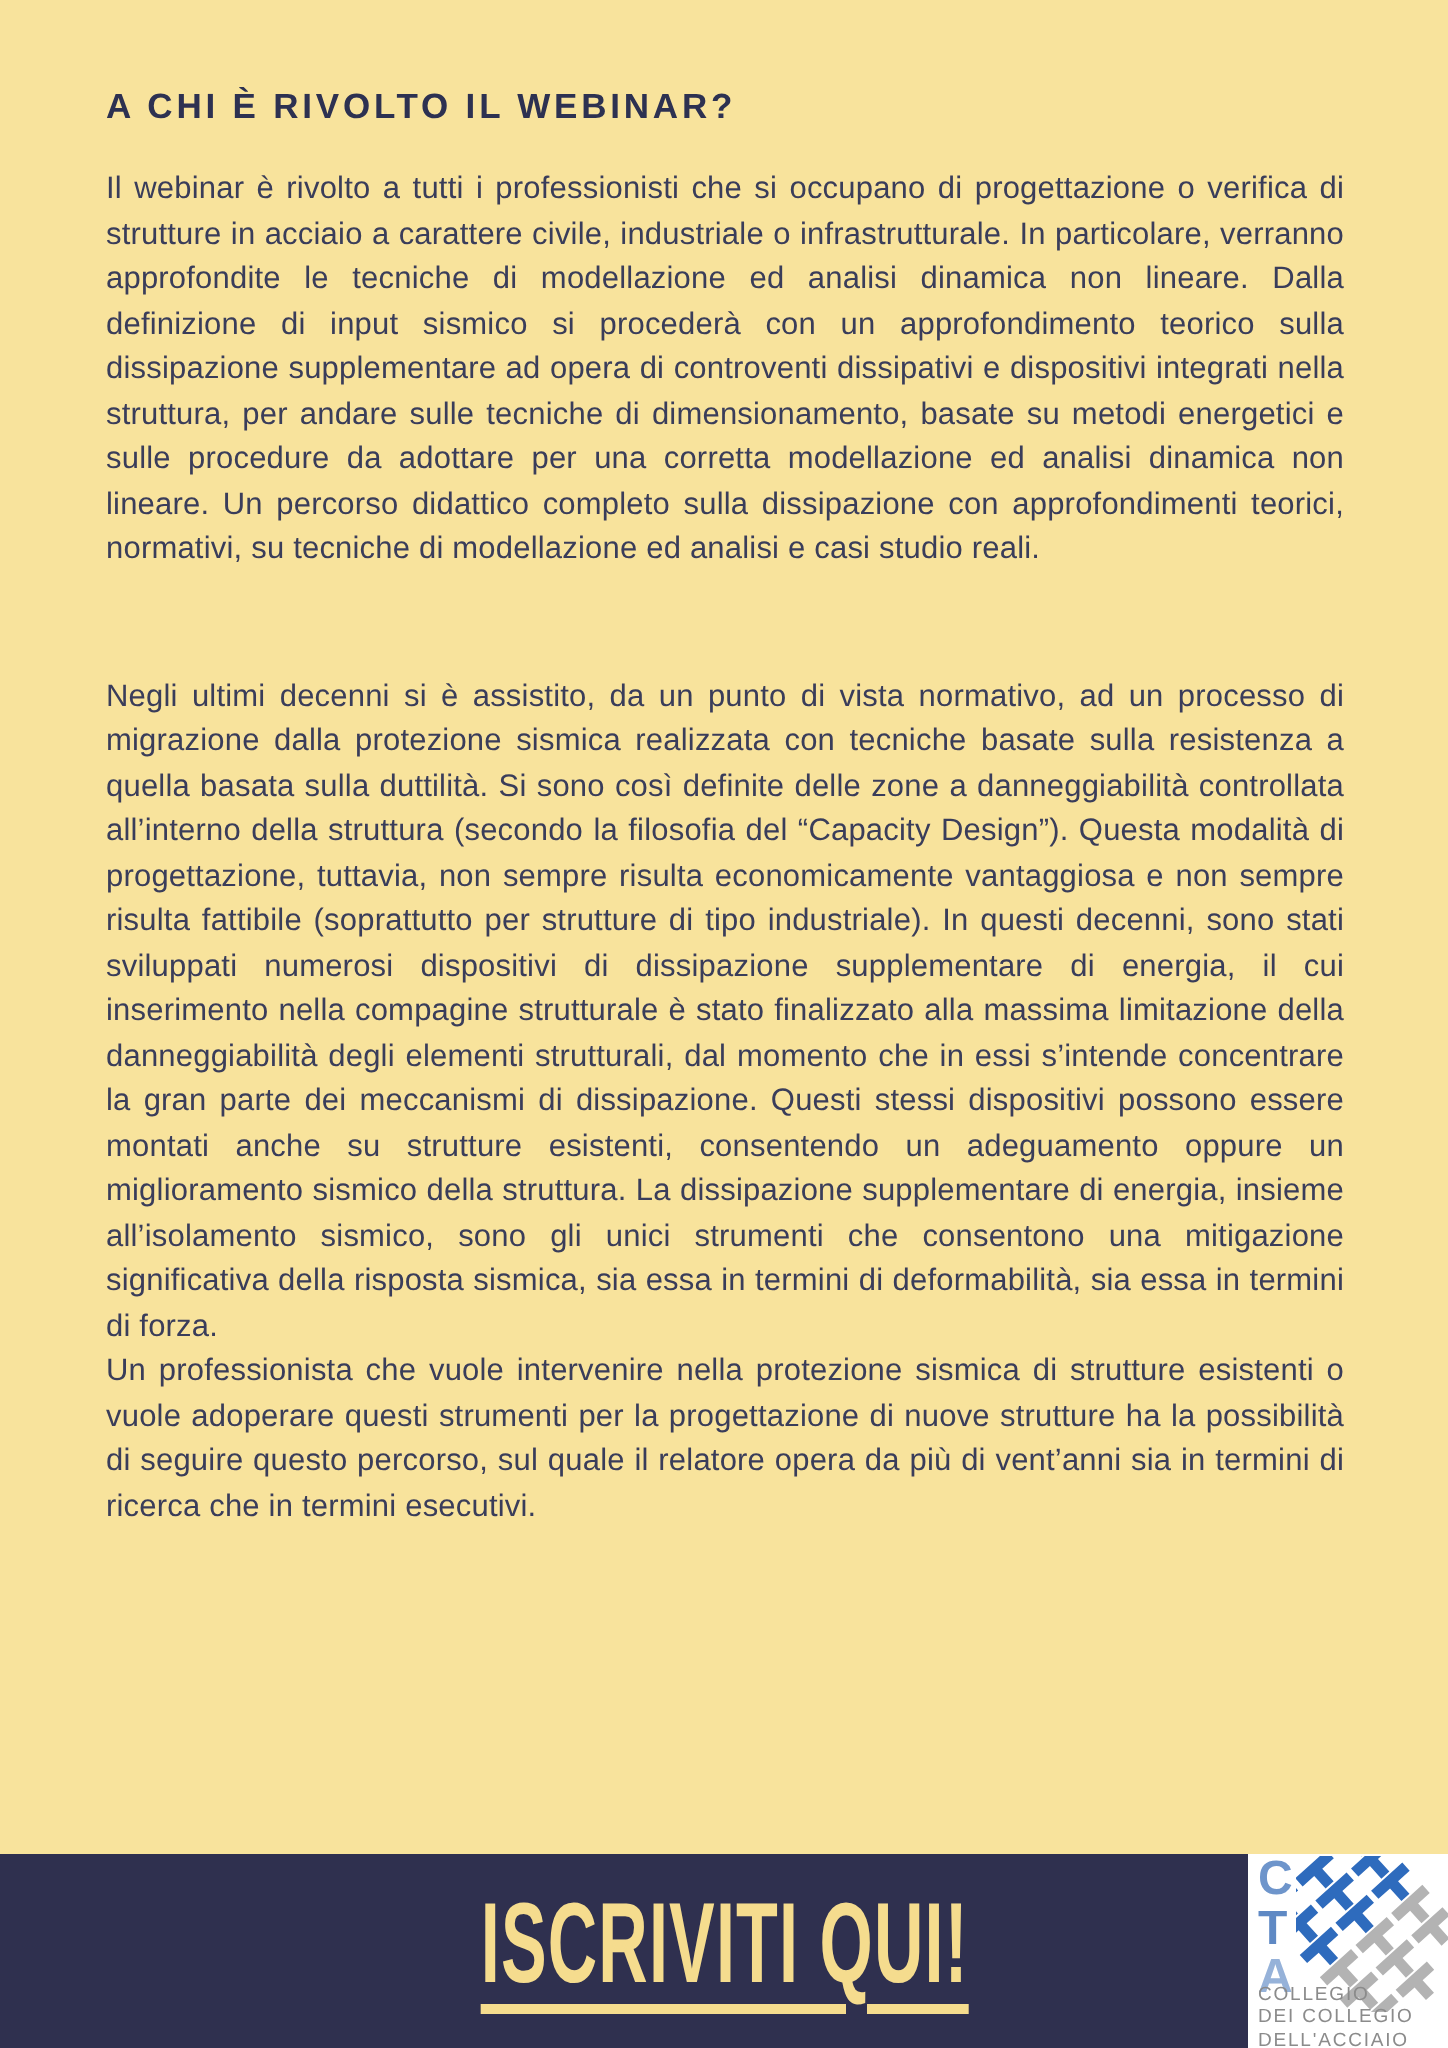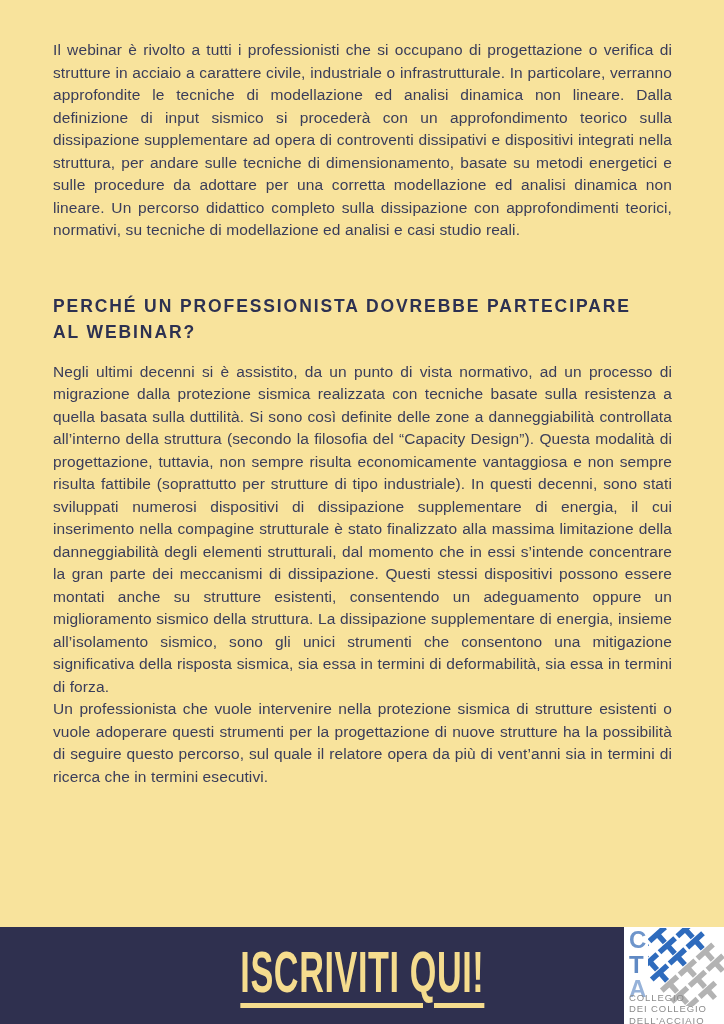--- a/index.html
+++ b/index.html
@@ -27,21 +27,21 @@
   }
   .sec-audience .sec-heading{margin-top:40px;}
   .body-p{
     margin:0;
     color:#3A3D5A;
     font-size:15.5px;
     line-height:22.5px;
     text-align:justify;
     letter-spacing:0.1px;
   }
-  .sec-audience .body-p{margin-top:39px;}
+  .sec-audience .body-p{margin-top:18px;}
   .sec-why{margin-top:51px;}
   .sec-why .sec-heading{margin-bottom:16px;}
 
   .footer{
     position:absolute;
     left:0;right:0;bottom:0;
     height:97px;
     background:#2F304F;
     display:flex;
     align-items:center;
@@ -96,26 +96,25 @@
   }
 </style>
 </head>
 <body>
 
 <div class="page">
 
   <main class="content">
 
     <section class="sec-audience">
+      <h2 class="sec-heading">A CHI È RIVOLTO IL WEBINAR?</h2>
       <p class="body-p">Il webinar è rivolto a tutti i professionisti che si occupano di progettazione o verifica di strutture in acciaio a carattere civile, industriale o infrastrutturale. In particolare, verranno approfondite le tecniche di modellazione ed analisi dinamica non lineare. Dalla definizione di input sismico si procederà con un approfondimento teorico sulla dissipazione supplementare ad opera di controventi dissipativi e dispositivi integrati nella struttura, per andare sulle tecniche di dimensionamento, basate su metodi energetici e sulle procedure da adottare per una corretta modellazione ed analisi dinamica non lineare. Un percorso didattico completo sulla dissipazione con approfondimenti teorici, normativi, su tecniche di modellazione ed analisi e casi studio reali.</p>
     </section>
 
     <section class="sec-why">
-      <h2 class="sec-heading">PERCHÉ UN PROFESSIONISTA DOVREBBE PARTECIPARE
-AL WEBINAR?</h2>
       <p class="body-p">Negli ultimi decenni si è assistito, da un punto di vista normativo, ad un processo di migrazione dalla protezione sismica realizzata con tecniche basate sulla resistenza a quella basata sulla duttilità. Si sono così definite delle zone a danneggiabilità controllata all’interno della struttura (secondo la filosofia del “Capacity Design”). Questa modalità di progettazione, tuttavia, non sempre risulta economicamente vantaggiosa e non sempre risulta fattibile (soprattutto per strutture di tipo industriale). In questi decenni, sono stati sviluppati numerosi dispositivi di dissipazione supplementare di energia, il cui inserimento nella compagine strutturale è stato finalizzato alla massima limitazione della danneggiabilità degli elementi strutturali, dal momento che in essi s’intende concentrare la gran parte dei meccanismi di dissipazione. Questi stessi dispositivi possono essere montati anche su strutture esistenti, consentendo un adeguamento oppure un miglioramento sismico della struttura. La dissipazione supplementare di energia, insieme all’isolamento sismico, sono gli unici strumenti che consentono una mitigazione significativa della risposta sismica, sia essa in termini di deformabilità, sia essa in termini di forza.</p>
       <p class="body-p">Un professionista che vuole intervenire nella protezione sismica di strutture esistenti o vuole adoperare questi strumenti per la progettazione di nuove strutture ha la possibilità di seguire questo percorso, sul quale il relatore opera da più di vent’anni sia in termini di ricerca che in termini esecutivi.</p>
     </section>
 
   </main>
 
   <footer class="footer">
 
     <a class="cta-link">ISCRIVITI QUI!</a>
 

